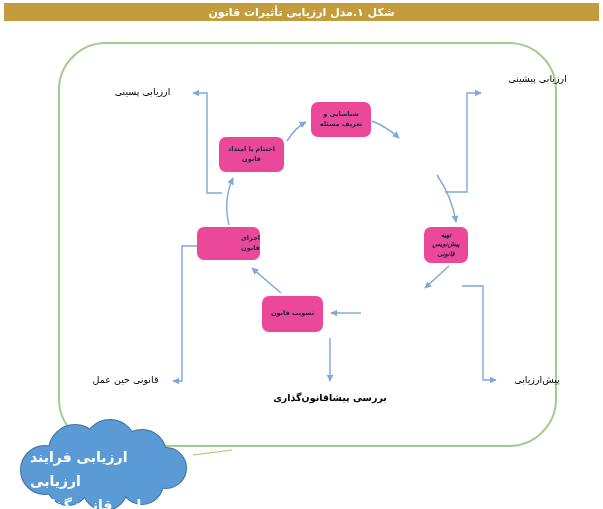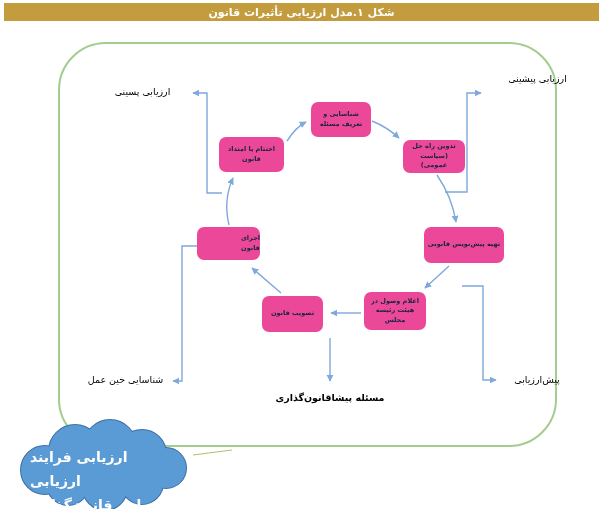--- a/index.html
+++ b/index.html
@@ -60,33 +60,31 @@
       <path d="M197,246 L182,246 L182,381 L173,381" marker-end="url(#arw)"></path>
       <path d="M462,286 L483,286 L483,380 L496,380" marker-end="url(#arw)"></path>
 
       <path d="M330,338 L330,381" marker-end="url(#arw)"></path>
     </g>
 
     <path d="M193,455 L232,450" stroke="#B9BC6C" stroke-width="1" fill="none"></path>
   </svg>
 
   <div class="node" style="left:311px;top:102px;width:60px;height:35px;">شناسایی و تعریف مسئله</div>
-  <div class="node" style="left:403px;top:140px;width:62px;height:33px;">تدوین راه حل (سیاست عمومی)</div>
-  <div class="node" style="left:424px;top:227px;width:80px;height:36px;">تهیه پیش‌نویس قانونی</div>
-  <div class="node" style="left:364px;top:292px;width:62px;height:38px;">اعلام وصول در هیئت رئیسه مجلس</div>
+  <div class="node" style="left:424px;top:227px;width:44px;height:36px;font-style:italic;">تهیه پیش‌نویس قانونی</div>
   <div class="node" style="left:262px;top:296px;width:61px;height:36px;">تصویب قانون</div>
   <div class="node" style="left:197px;top:227px;width:63px;height:33px;padding-left:47px;">اجرای قانون</div>
   <div class="node" style="left:219px;top:137px;width:65px;height:35px;">اختتام یا امتداد قانون</div>
 
   <div class="corner-label" style="left:100px;top:86px;width:85px;">ارزیابی پسینی</div>
   <div class="corner-label" style="left:495px;top:73px;width:85px;">ارزیابی پیشینی</div>
-  <div class="corner-label" style="left:78px;top:374px;width:95px;">شناسایی حین عمل</div>
+  <div class="corner-label" style="left:78px;top:374px;width:95px;">قانونی حین عمل</div>
   <div class="corner-label" style="left:503px;top:374px;width:68px;">پیش‌ارزیابی</div>
 
-  <div class="bottom-label" style="left:255px;top:392px;width:150px;">مسئله پیشاقانون‌گذاری</div>
+  <div class="bottom-label" style="left:255px;top:392px;width:150px;">بررسی پیشاقانون‌گذاری</div>
 
   <svg class="layer" width="603" height="509" viewBox="0 0 603 509" style="pointer-events:none;">
     <g fill="#5B9BD5" stroke="#3C6FA5" stroke-width="2">
       <circle cx="45" cy="470" r="24"></circle>
       <circle cx="75" cy="451" r="26"></circle>
       <circle cx="110" cy="446" r="26"></circle>
       <circle cx="142" cy="454" r="24"></circle>
       <circle cx="166" cy="468" r="20"></circle>
       <circle cx="142" cy="483" r="21"></circle>
       <circle cx="105" cy="488" r="22"></circle>

